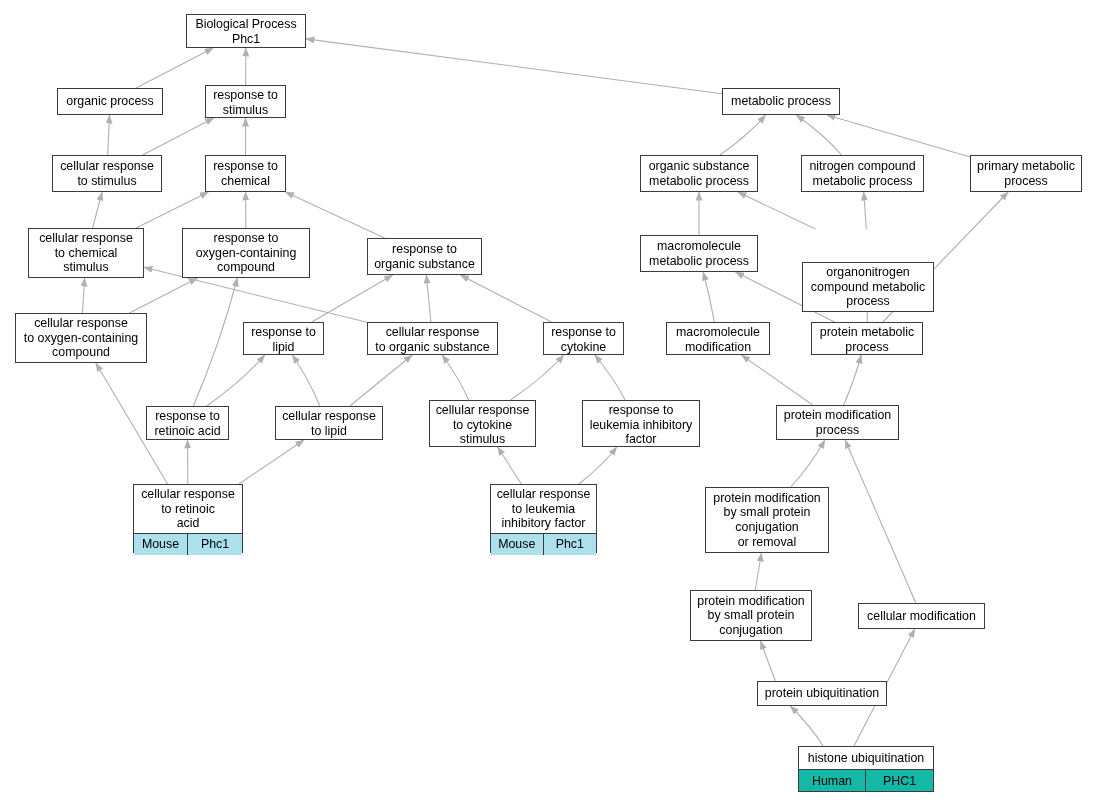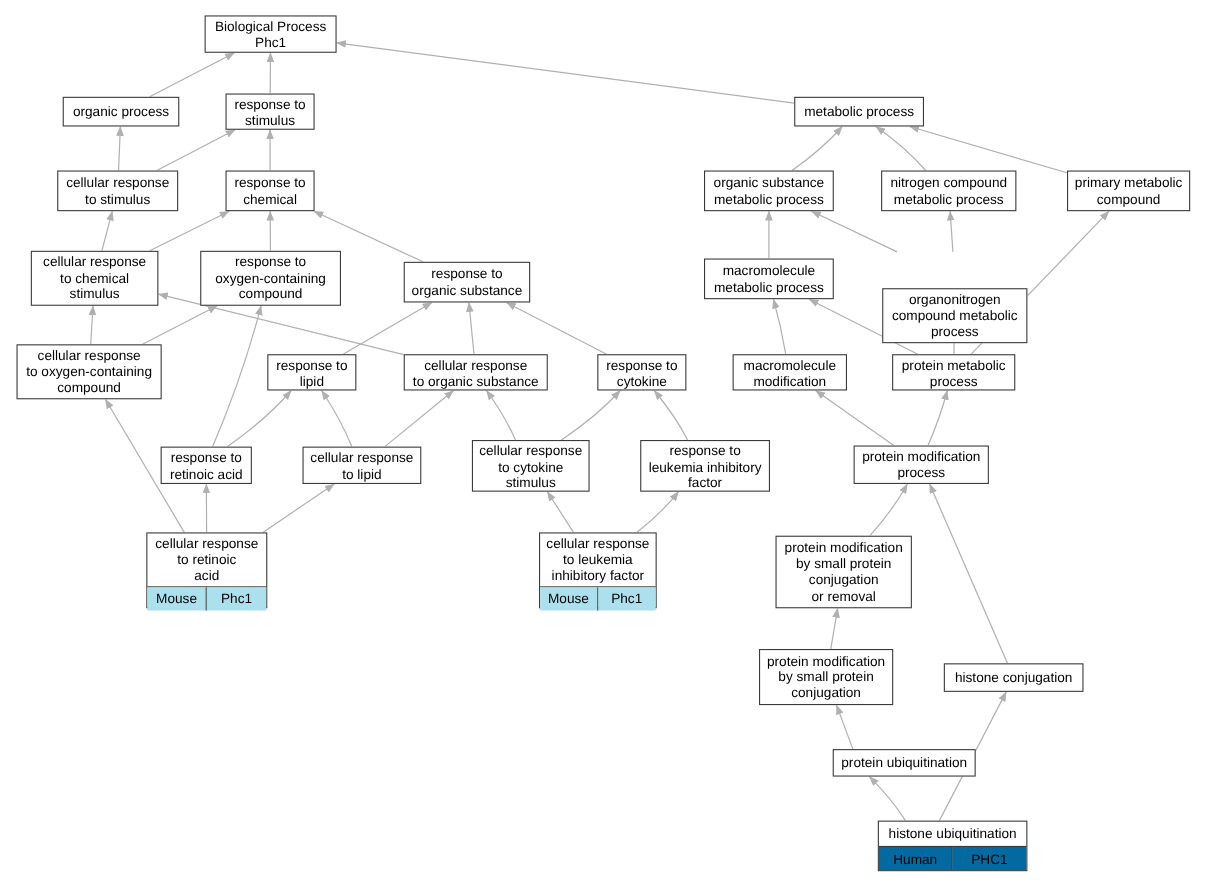--- a/index.html
+++ b/index.html
@@ -62,21 +62,21 @@
     align-items: center;
     justify-content: center;
     font-size: 12.4px;
     color: #000000;
     box-sizing: border-box;
   }
   .anno-cell.first {
     border-right: 1.3px solid #3b3b3b;
   }
   .anno-mouse .anno-cell { background: #ace0ed; }
-  .anno-human .anno-cell { background: #0369a1; }
+  .anno-human .anno-cell { background: #14b8a6; }
 </style>
 </head>
 <body>
 
 <div id="canvas">
   <svg id="edges" viewBox="0 0 1099 803" xmlns="http://www.w3.org/2000/svg">
     <defs>
       <marker id="arrowhead" markerWidth="9" markerHeight="7" refX="8.5" refY="3.5" orient="auto" markerUnits="userSpaceOnUse">
         <path d="M0,0 L9,3.5 L0,7 z" fill="#b0b0b0"></path>
       </marker>
@@ -156,21 +156,21 @@
       <div class="node" style="left: 640px; top: 155px; width: 118px; height: 37px;">
         <div class="node-label">organic substance
 metabolic process</div>
       </div>
       <div class="node" style="left: 801px; top: 155px; width: 123px; height: 37px;">
         <div class="node-label">nitrogen compound
 metabolic process</div>
       </div>
       <div class="node" style="left: 970px; top: 155px; width: 112px; height: 37px;">
         <div class="node-label">primary metabolic
-compound</div>
+process</div>
       </div>
       <div class="node" style="left: 28px; top: 228px; width: 116px; height: 50px;">
         <div class="node-label">cellular response
 to chemical
 stimulus</div>
       </div>
       <div class="node" style="left: 182px; top: 228px; width: 128px; height: 50px;">
         <div class="node-label">response to
 oxygen-containing
 compound</div>
@@ -258,21 +258,21 @@
 by small protein
 conjugation
 or removal</div>
       </div>
       <div class="node" style="left: 690px; top: 590px; width: 122px; height: 51px;">
         <div class="node-label">protein modification
 by small protein
 conjugation</div>
       </div>
       <div class="node" style="left: 858px; top: 603px; width: 127px; height: 26px;">
-        <div class="node-label">histone conjugation</div>
+        <div class="node-label">cellular modification</div>
       </div>
       <div class="node" style="left: 715px; top: 681px; width: 130px; height: 25px; margin-left: 42px;">
         <div class="node-label">protein ubiquitination</div>
       </div>
       <div class="node annotated" style="left: 774px; top: 746px; width: 136px; height: 46px; margin-left: 24px;">
         <div class="node-label">histone ubiquitination</div>
         <div class="anno-row anno-human">
           <div class="anno-cell first">Human</div>
           <div class="anno-cell">PHC1</div>
         </div>

